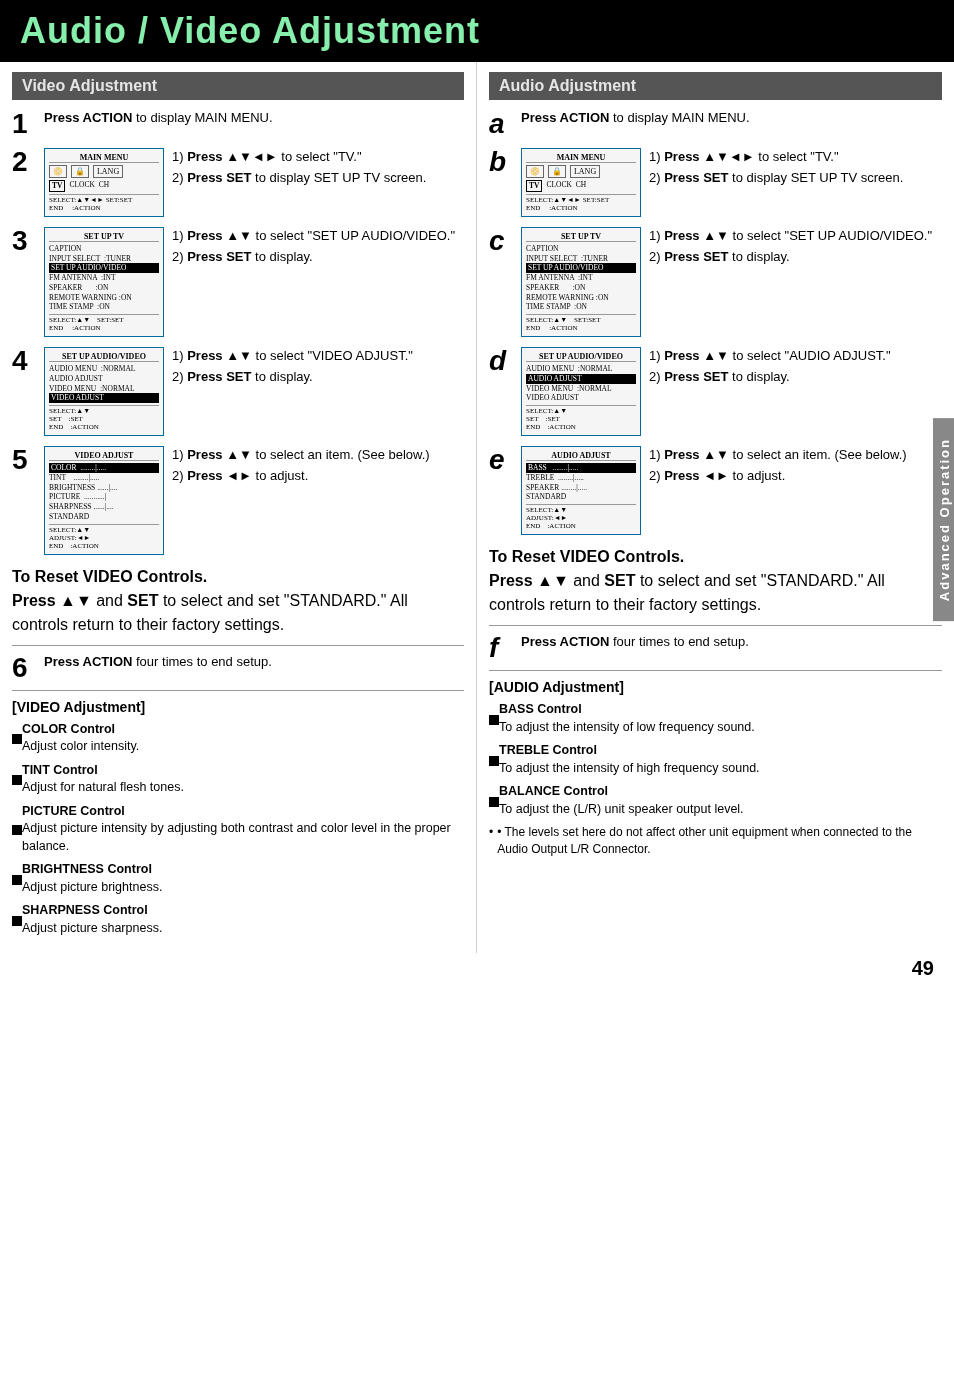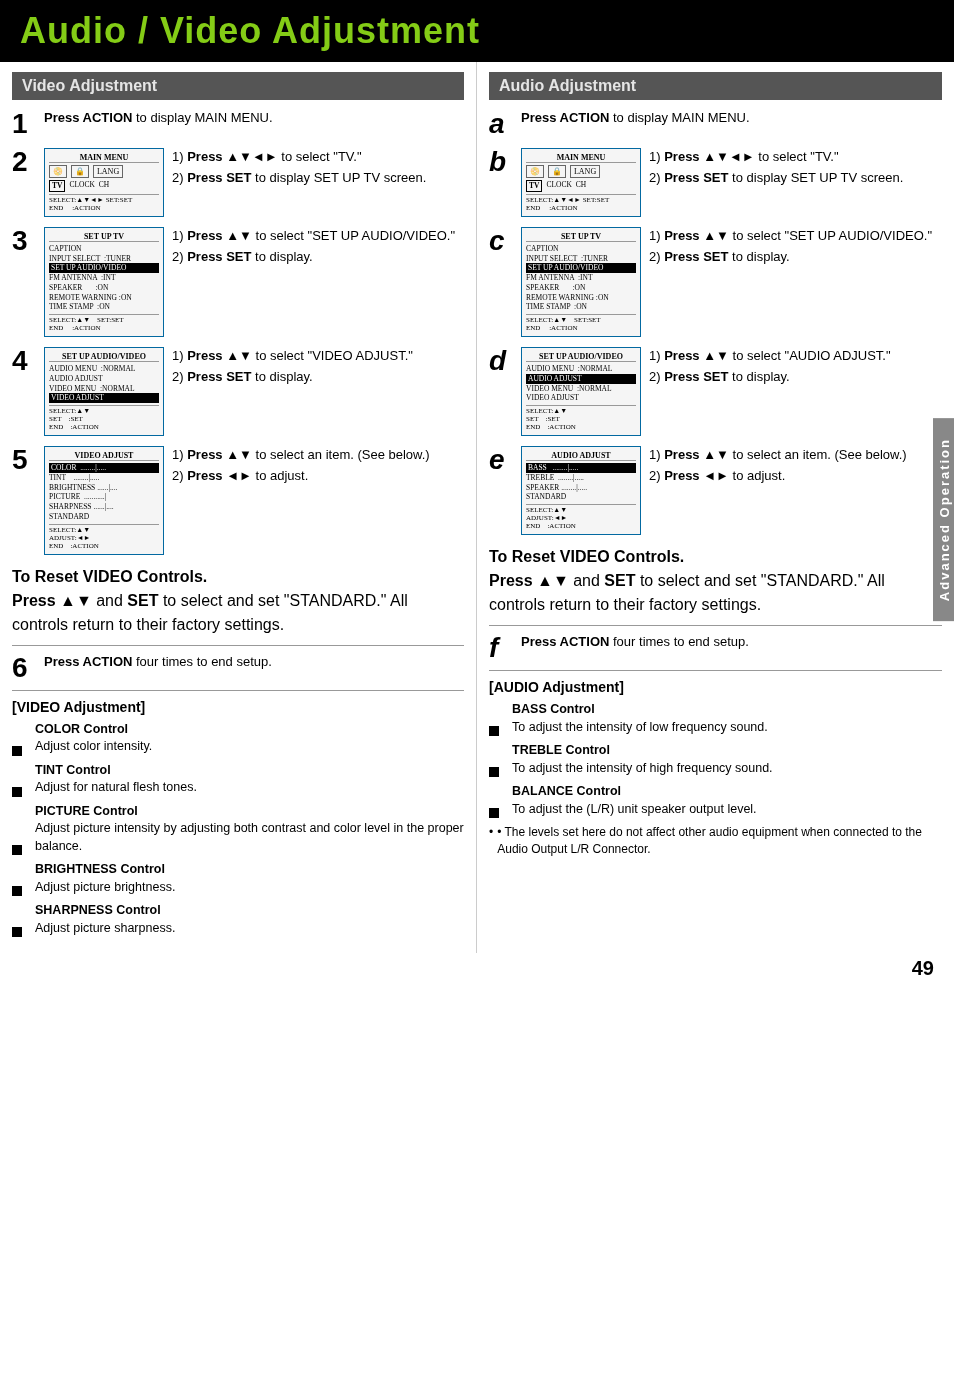--- a/index.html
+++ b/index.html
@@ -6,21 +6,21 @@
     body {
       width: 954px;
       min-height: 1392px;
       background: #fff;
       font-family: Arial, Helvetica, sans-serif;
       font-size: 13px;
       color: #000;
     }
     .main-title {
       background: #000;
-      color: #84cc16;
+      color: #86efac;
       font-size: 36px;
       font-weight: bold;
       padding: 10px 20px;
       letter-spacing: 1px;
     }
     .two-col {
       display: flex;
       width: 100%;
     }
     .col-left {
@@ -120,22 +120,22 @@
     }
     .adj-section {
     }
     .adj-title {
       font-size: 14px;
       font-weight: bold;
       margin-bottom: 6px;
     }
     .adj-item {
       display: flex;
-      align-items: flex-end;
-      gap: 13px;
+      align-items: center;
+      gap: 0;
       margin-bottom: 6px;
     }
     .bullet-sq {
       display: inline-block;
       width: 10px;
       height: 10px;
       background: #000;
       margin-top: 2px;
       flex-shrink: 0;
     }
@@ -462,21 +462,21 @@
       </div>
       <div class="adj-item">
         <span class="bullet-sq"></span>
         <div class="adj-item-text">
           <span class="adj-item-title">BALANCE Control</span><br>
           To adjust the (L/R) unit speaker output level.
         </div>
       </div>
       <div class="note-bullet">
         <span>•</span>
-        <span>• The levels set here do not affect other audio equipment when connected to the Audio Output L/R Connector.</span>
+        <span>• The levels set here do not affect other unit equipment when connected to the Audio Output L/R Connector.</span>
       </div>
     </div>
 
     <div class="sidebar-label">Advanced Operation</div>
   </div>
 </div>
 
 <div class="page-num">49</div>
 
 </body></html>

